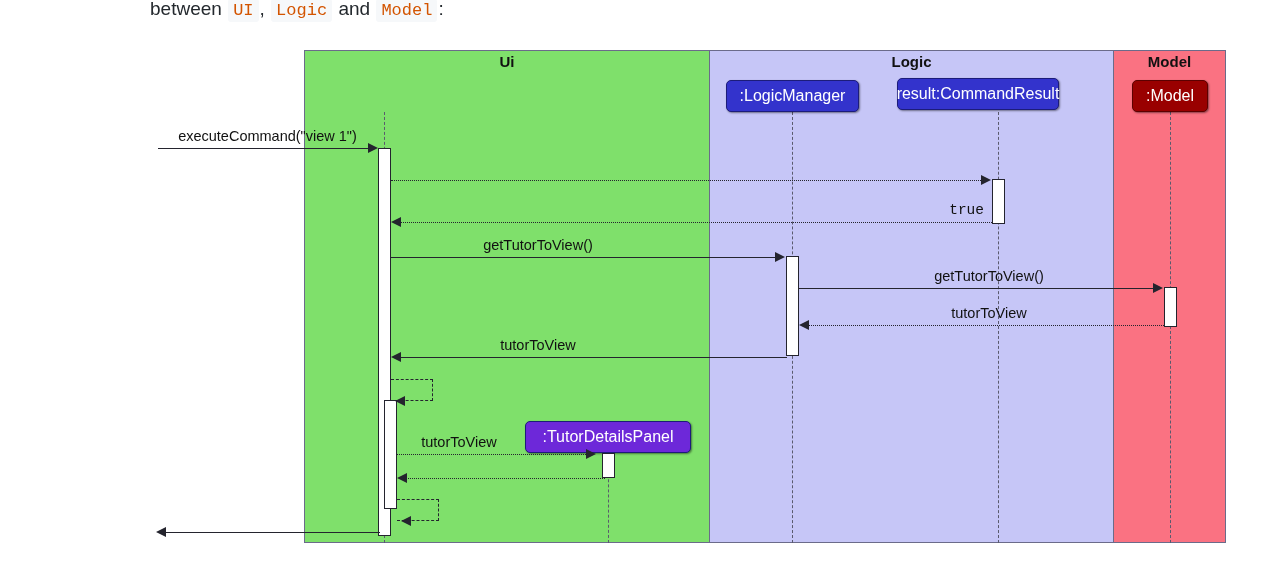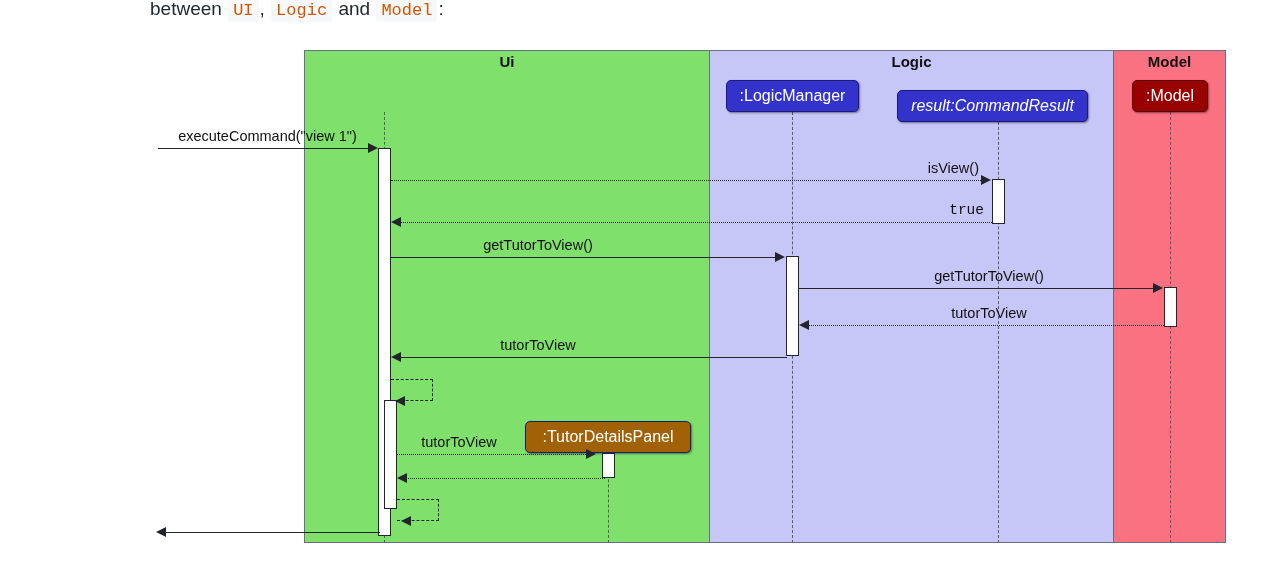--- a/index.html
+++ b/index.html
@@ -75,29 +75,29 @@
     <div class="ptitle">Model</div>
   </div>
 
   <div class="stem" style="left:80px;top:62px;height:431px;"></div>
   <div class="stem" style="left:304px;top:404px;height:89px;"></div>
   <div class="stem" style="left:488px;top:62px;height:431px;"></div>
   <div class="stem" style="left:694px;top:62px;height:431px;"></div>
   <div class="stem" style="left:866px;top:62px;height:431px;"></div>
 
 
-  <div class="actorbox" style="left:221px;top:371px;width:166px;height:32px;background:#a16207;border:1px solid #1c1c7a;">
+  <div class="actorbox" style="left:221px;top:371px;width:166px;height:32px;background:#6d28d9;border:1px solid #1c1c7a;">
     <span>:TutorDetailsPanel</span>
   </div>
 
   <div class="actorbox" style="left:422px;top:30px;width:133px;height:32px;background:#3333CC;border:1px solid #1c1c7a;">
     <span>:LogicManager</span>
   </div>
 
-  <div class="actorbox" style="left:593px;top:40px;width:191px;height:32px;background:#3333CC;border:1px solid #1c1c7a;font-style:italic;">
+  <div class="actorbox" style="left:593px;top:28px;width:162px;height:32px;background:#3333CC;border:1px solid #1c1c7a;">
     <span>result:CommandResult</span>
   </div>
 
   <div class="actorbox" style="left:828px;top:30px;width:76px;height:32px;background:#990000;border:1px solid #5c0000;">
     <span>:Model</span>
   </div>
 
   <div class="act" style="left:74px;top:98px;width:13px;height:388px;"></div>
 
   <div class="act" style="left:80px;top:350px;width:13px;height:109px;"></div>
@@ -105,21 +105,20 @@
   <div class="act" style="left:688px;top:129px;width:13px;height:45px;"></div>
 
   <div class="act" style="left:482px;top:206px;width:13px;height:100px;"></div>
 
   <div class="act" style="left:860px;top:237px;width:13px;height:40px;"></div>
 
   <div class="act" style="left:298px;top:403px;width:13px;height:25px;"></div>
 
   <div class="msgline dotted" style="left:87px;top:130px;width:592px;"></div>
   <div class="arrowhead right" style="left:677px;top:125px;"></div>
-  <div class="msglabel" style="left:355px;top:110px;width:320px;">isView()</div>
 
   <div class="msgline dotted" style="left:95px;top:172px;width:593px;"></div>
   <div class="arrowhead left" style="left:87px;top:167px;"></div>
   <div class="msglabel" style="left:355px;top:152px;width:325px;font-family:Liberation Mono, monospace;">true</div>
 
   <div class="msgline" style="left:87px;top:207px;width:386px;"></div>
   <div class="arrowhead right" style="left:471px;top:202px;"></div>
   <div class="msglabel" style="left:100px;top:187px;width:268px;text-align:center;">getTutorToView()</div>
 
   <div class="msgline" style="left:495px;top:238px;width:356px;"></div>

